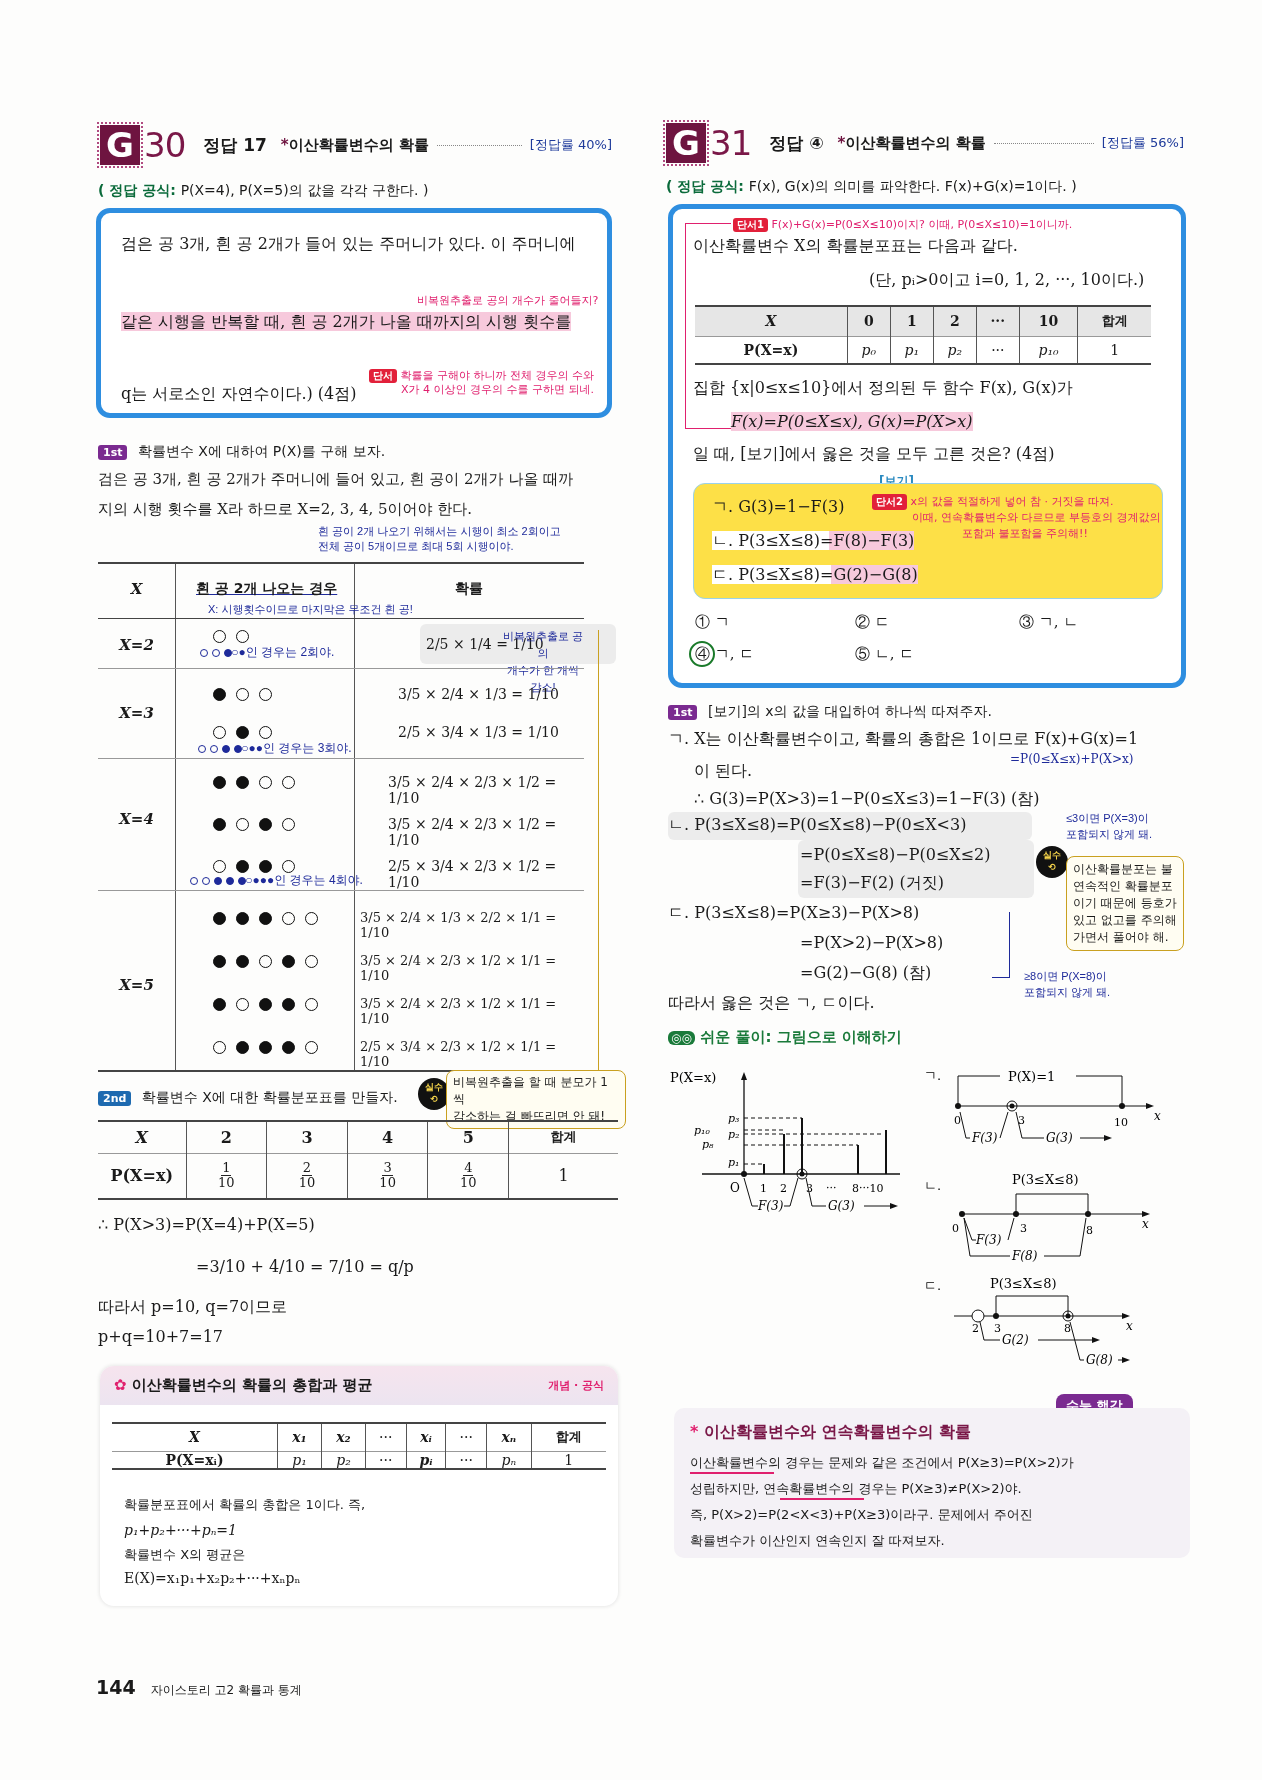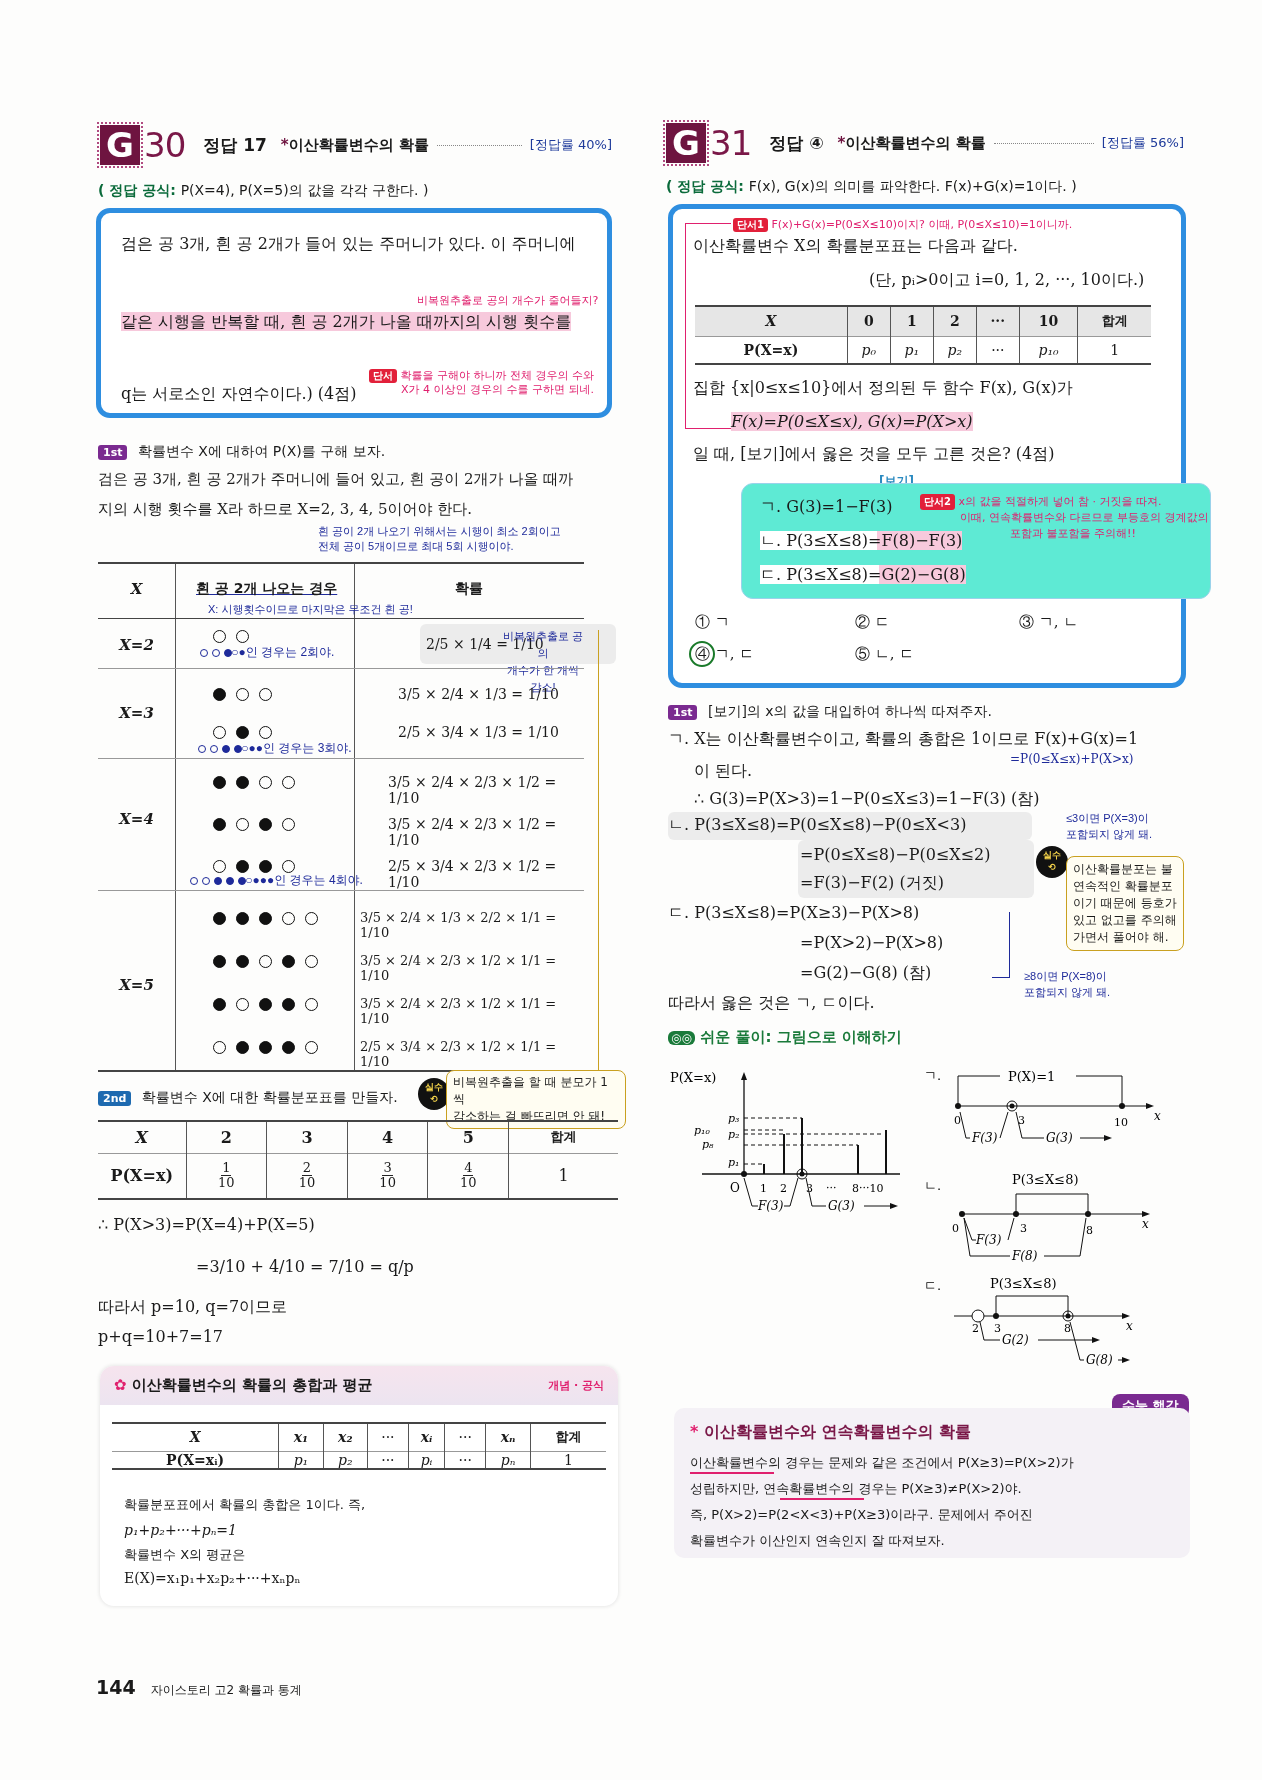--- a/index.html
+++ b/index.html
@@ -43,21 +43,21 @@
   .pd { font-size: 14px; }
 
   .ball { display: inline-block; width: 13px; height: 13px; border-radius: 50%; border: 1.8px solid #111; margin: 0 5px; vertical-align: middle; }
   .ball.b { background: #111; }
   .sball { display: inline-block; width: 8px; height: 8px; border-radius: 50%; border: 1.3px solid #1e2a9a; margin: 0 2px; vertical-align: middle; }
   .sball.b { background: #1e2a9a; }
 
   .concept { background: #fff; border-radius: 14px; box-shadow: 0 0 4px #ddd; }
   .concepthead { background: linear-gradient(#f6e4ee, #ece4f0); border-radius: 14px 14px 0 0; padding: 10px 14px; font-family: "DejaVu Sans", sans-serif; font-weight: bold; font-size: 15px; display: flex; justify-content: space-between; align-items: center; }
   .concepthead .badge { color: #e0206e; font-size: 11px; }
-  .bogi { border: 1.5px solid #9ad2ea; border-radius: 12px; background: #5eead4; margin-left: 48px; }
+  .bogi { border: 1.5px solid #9ad2ea; border-radius: 12px; background: #fde047; }
   .choice { font-size: 15px; }
   .tip { border: 1.5px solid #c9a020; border-radius: 8px; background: #fffdf2; font-family: "DejaVu Sans", sans-serif; font-size: 12px; line-height: 17px; }
   .silsu { width: 32px; height: 32px; border-radius: 50%; background: #111; color: #f3d24a; font-family: "DejaVu Sans", sans-serif; font-size: 9px; font-weight: bold; text-align: center; line-height: 12px; padding-top: 3px; }
   .graybar { background: #ececec; border-radius: 6px; }
   .csat { background: #7a2a90; color: #fff; font-family: "DejaVu Sans", sans-serif; font-size: 13px; font-weight: bold; border-radius: 8px; padding: 3px 10px; }
   .csatbox { background: #f4f1f6; border-radius: 10px; }
   .footer { font-family: "DejaVu Sans", sans-serif; }
 </style>
 </head>
 <body>
@@ -214,21 +214,21 @@
       <td style="font-style:italic; font-weight:bold;">xᵢ</td>
       <td>···</td>
       <td style="font-style:italic; font-weight:bold;">xₙ</td>
       <td class="sans" style="font-weight:bold; font-size:13px;">합계</td>
     </tr>
     <tr style="height:16px;">
       <td style="font-weight:bold;">P(X=xᵢ)</td>
       <td style="font-style:italic;">p₁</td>
       <td style="font-style:italic;">p₂</td>
       <td>···</td>
-      <td style="font-style:italic;">pᵢ</td>
+      <td style="font-style:italic;font-weight:bold;">pᵢ</td>
       <td>···</td>
       <td style="font-style:italic;">pₙ</td>
       <td>1</td>
     </tr>
   </tbody>
     </table>
   <div class="abs sans" style="left:24px; top:130px; font-size:13px;">확률분포표에서 확률의 총합은 1이다. 즉,</div>
   <div class="abs serif" style="left:24px; top:156px; font-size:14px; font-style:italic;">p₁+p₂+···+pₙ=1</div>
   <div class="abs sans" style="left:24px; top:180px; font-size:13px;">확률변수 X의 평균은</div>
   <div class="abs serif" style="left:24px; top:204px; font-size:14px;">E(X)=x₁p₁+x₂p₂+···+xₙpₙ</div>
@@ -446,21 +446,21 @@
   <polyline points="60,46 64,64 80,64" fill="none" stroke="#111"></polyline>
   <text x="82" y="68" font-size="12" font-style="italic" font-family="DejaVu Serif">G(2)</text>
   <line x1="118" y1="64" x2="176" y2="64" stroke="#111"></line>
   <polygon points="180,64 172,61 172,67" fill="#111"></polygon>
   <polyline points="150,46 160,84 164,84" fill="none" stroke="#111"></polyline>
   <text x="166" y="88" font-size="12" font-style="italic" font-family="DejaVu Serif">G(8)</text>
   <line x1="198" y1="84" x2="206" y2="84" stroke="#111"></line>
   <polygon points="210,84 202,81 202,87" fill="#111"></polygon>
 </svg>
 
-<div class="abs csat" style="left:1112px; top:1394px;">수능 핵강</div>
+<div class="abs csat" style="left:1056px; top:1394px;">수능 핵강</div>
 <div class="abs csatbox" style="left:674px; top:1408px; width:516px; height:150px;">
   <div class="abs sans" style="left:16px; top:14px; font-size:16px; font-weight:bold; color:#7a1848;">
     <span style="color:#e0206e;">*</span> <span>이산확률변수와 연속확률변수의 확률</span>
   </div>
   <div class="abs sans" style="left:16px; top:46px; font-size:13px;">이산확률변수의 경우는 문제와 같은 조건에서 P(X≥3)=P(X&gt;2)가</div>
   <div class="abs sans" style="left:16px; top:72px; font-size:13px;">성립하지만, 연속확률변수의 경우는 P(X≥3)≠P(X&gt;2)야.</div>
   <div class="abs sans" style="left:16px; top:98px; font-size:13px;">즉, P(X&gt;2)=P(2&lt;X&lt;3)+P(X≥3)이라구. 문제에서 주어진</div>
   <div class="abs sans" style="left:16px; top:124px; font-size:13px;">확률변수가 이산인지 연속인지 잘 따져보자.</div>
   <div class="abs" style="left:16px; top:64px; width:84px; border-bottom:2px solid #e0206e;"></div>
   <div class="abs" style="left:106px; top:90px; width:84px; border-bottom:2px solid #e0206e;"></div>

